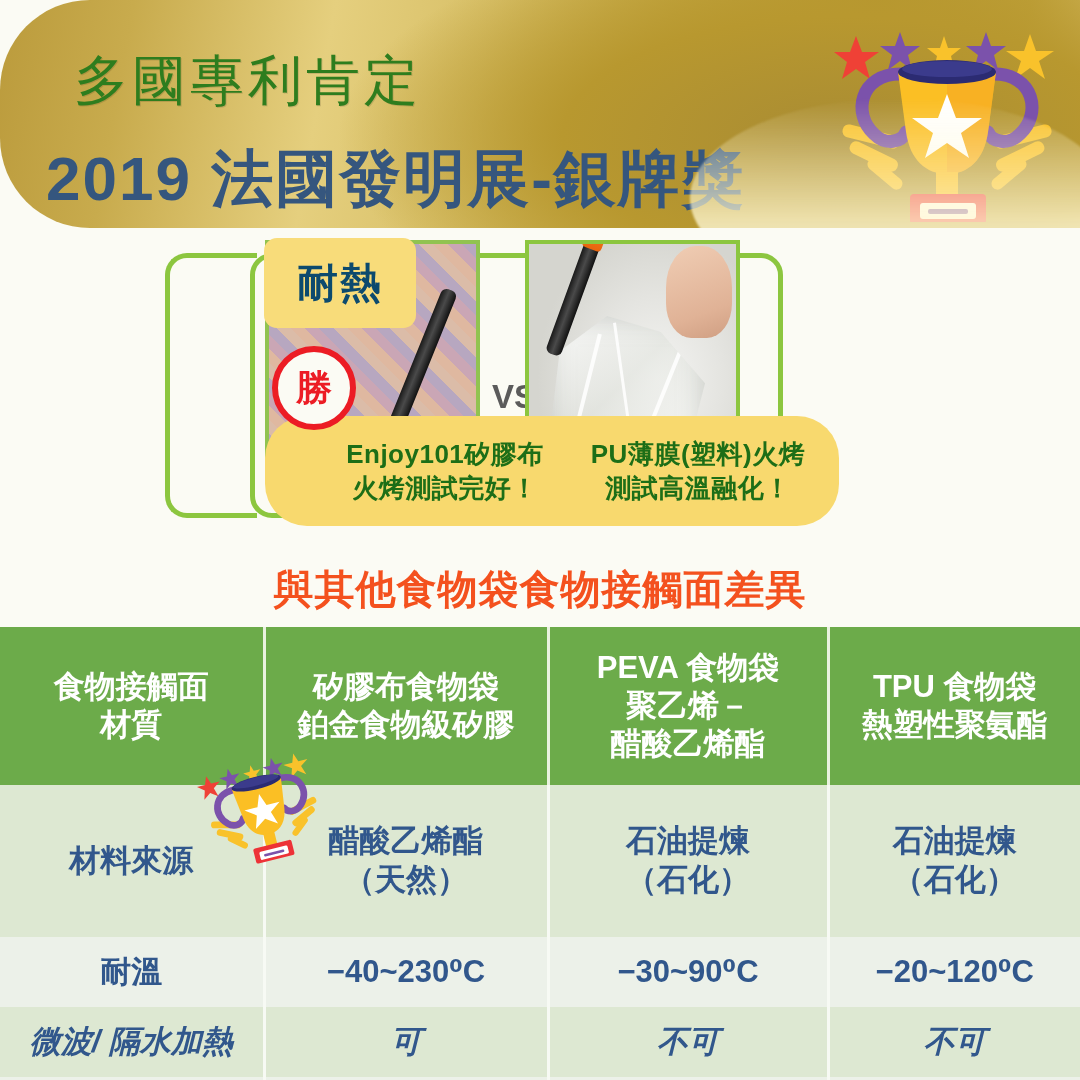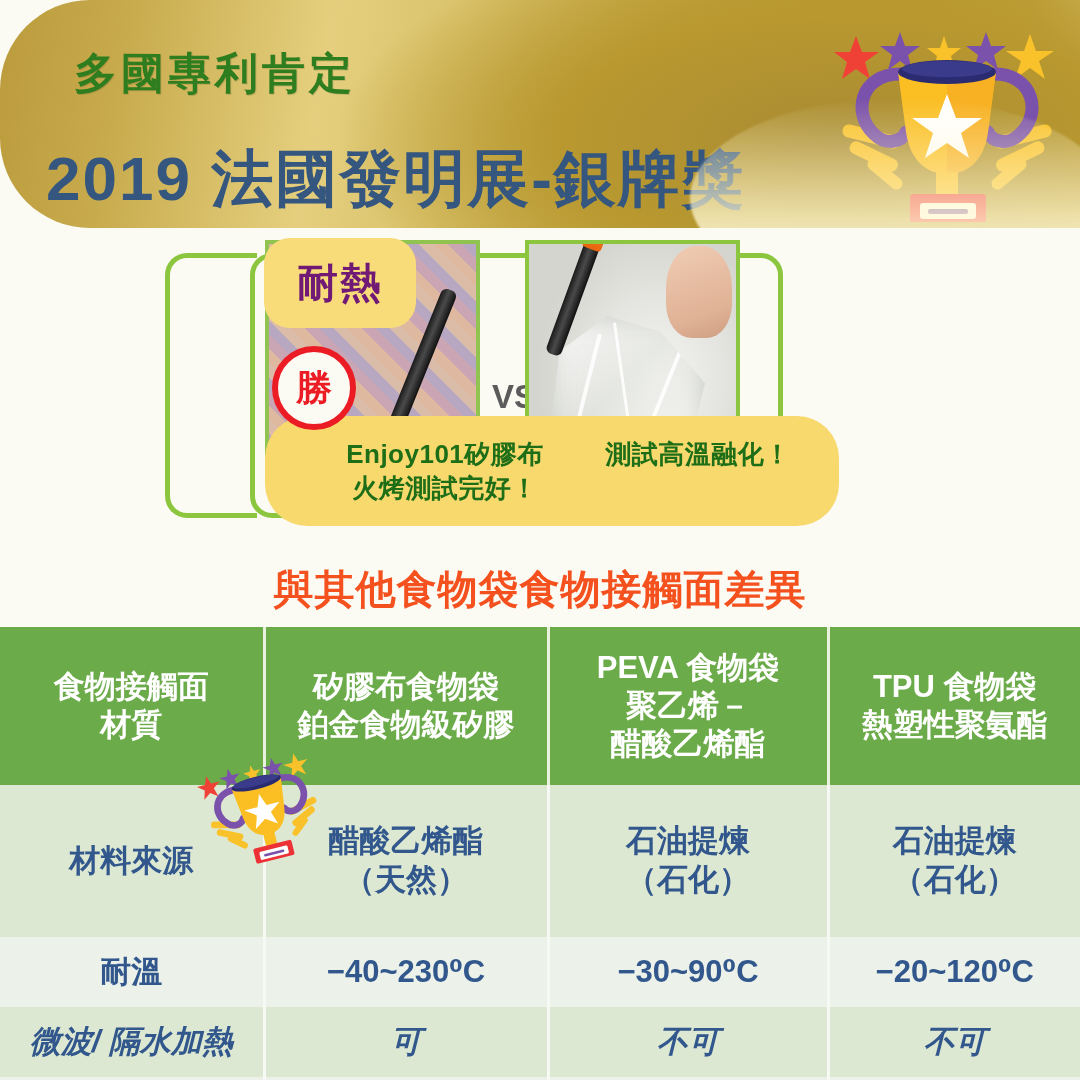--- a/index.html
+++ b/index.html
@@ -21,21 +21,21 @@
     overflow:hidden;
   }
   .banner:after{
     content:"";position:absolute;right:-30px;bottom:-70px;
     width:420px;height:200px;border-radius:50%;
     background:linear-gradient(180deg,rgba(255,255,255,0) 0%,rgba(255,248,210,.75) 60%,#fbfbf4 100%);
     filter:blur(1px);
   }
   .banner-line1{
     position:absolute;left:74px;top:45px;
-    font-size:43px;font-weight:bold;color:#2e7d1e;
+    font-size:54px;font-weight:normal;color:#2e7d1e;
     letter-spacing:4px;
     text-shadow:1px 1px 0 rgba(0,0,0,.12);
     white-space:nowrap;
     text-align:right;
   }
   .banner-line2{
     position:absolute;left:46px;top:137px;
     font-size:62px;font-weight:bold;color:#35567e;
     letter-spacing:2px;white-space:nowrap;
   }
@@ -88,23 +88,23 @@
   .torch-l{left:142px;top:40px;height:168px;transform:rotate(22deg);}
   .torch-l:after{content:"";position:absolute;left:-1px;bottom:-22px;width:18px;height:30px;
                  border-radius:4px;background:linear-gradient(180deg,#f47b20,#e8650d);}
   .torch-r{left:36px;top:-6px;height:120px;transform:rotate(20deg);}
   .torch-r:before{content:"";position:absolute;left:-2px;top:-14px;width:20px;height:22px;
                   border-radius:4px;background:linear-gradient(180deg,#f47b20,#e8650d);}
   .vs{position:absolute;left:492px;top:150px;font-size:33px;color:#5b5b5b;font-weight:600;}
 
   .badge-heat{
     position:absolute;left:264px;top:10px;width:152px;height:90px;
-    background:#f8dc7a;border-radius:26px;
+    background:#f8dc7a;border-radius:13px;
     display:flex;align-items:center;justify-content:center;
-    font-size:41px;font-weight:bold;color:#701a75;letter-spacing:2px;z-index:5;
+    font-size:41px;font-weight:bold;color:#0c4a6e;letter-spacing:2px;z-index:5;
   }
   .badge-win{
     position:absolute;left:272px;top:118px;width:72px;height:72px;border-radius:50%;
     border:6px solid #ec1c24;background:#fbfbf4;
     display:flex;align-items:center;justify-content:center;
     font-size:36px;font-weight:bold;color:#ec1c24;z-index:5;
   }
   .caption{
     position:absolute;left:265px;top:188px;width:535px;height:110px;
     background:#f8d96e;border-radius:42px;z-index:4;
@@ -206,20 +206,21 @@
   <div class="badge-heat">耐熱</div>
   <div class="badge-win">勝</div>
 
   <div class="caption">
     <div class="caption-grid">
       <div class="cap-col">
         <div>Enjoy101矽膠布</div>
         <div>火烤測試完好！</div>
       </div>
       <div class="cap-col">
+        <div>PU薄膜(塑料)火烤</div>
         <div>測試高溫融化！</div>
       </div>
     </div>
   </div>
 </div>
 
 <div class="section-title">與其他食物袋食物接觸面差異</div>
 
 <table class="tbl">
   <colgroup>

